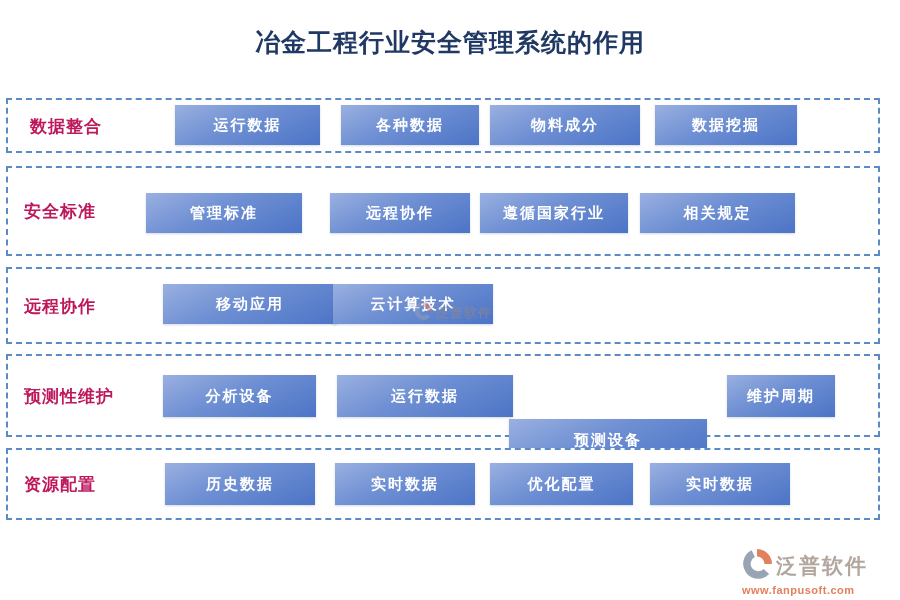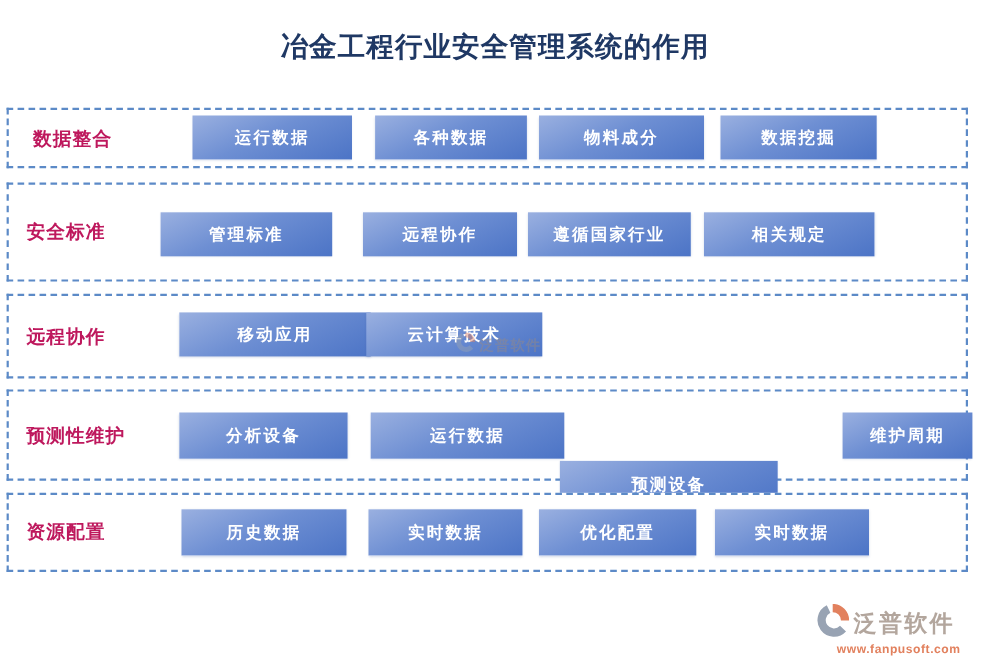--- a/index.html
+++ b/index.html
@@ -44,21 +44,21 @@
   .r2b2{left:322px;top:25px;width:140px;}
   .r2b3{left:472px;top:25px;width:148px;}
   .r2b4{left:632px;top:25px;width:155px;}
   
   .r3b1{left:155px;top:15px;width:174px;}
   .r3b2{left:325px;top:15px;width:160px;}
   
   .r4b1{left:155px;top:19px;width:153px;height:42px;}
   .r4b2{left:329px;top:19px;width:176px;height:42px;}
   .r4b3{left:501px;top:19px;width:198px;height:42px;margin-top:44px;}
-  .r4b4{left:719px;top:19px;width:118px;height:42px;margin-left:39px;}
+  .r4b4{left:719px;top:19px;width:108px;height:42px;}
   
   .r5b1{left:157px;top:13px;width:150px;height:42px;}
   .r5b2{left:327px;top:13px;width:140px;height:42px;}
   .r5b3{left:482px;top:13px;width:143px;height:42px;}
   .r5b4{left:642px;top:13px;width:140px;height:42px;}
 
   .watermark{
     position:absolute;left:414px;top:302px;display:flex;align-items:center;
     gap:4px;opacity:0.45;pointer-events:none;
   }
@@ -68,21 +68,21 @@
   .footer-logo{
     position:absolute;left:742px;top:549px;width:150px;
     display:flex;flex-wrap:wrap;align-items:center;
   }
   .footer-logo .logo-icon{flex:0 0 auto;margin-right:4px;}
   .brand-name{
     font-size:21px;font-weight:bold;color:#B3A69D;letter-spacing:2px;
     font-family:"Liberation Sans", sans-serif;
   }
   .brand-url{
-    width:100%;text-align:center;font-size:11px;font-weight:bold;
+    width:100%;text-align:left;font-size:11px;font-weight:bold;
     color:#E2815E;margin-top:1px;letter-spacing:0.5px;
   }
 </style>
 </head>
 <body>
 
 <div class="stage">
 
   <h1 class="title">冶金工程行业安全管理系统的作用</h1>
 

